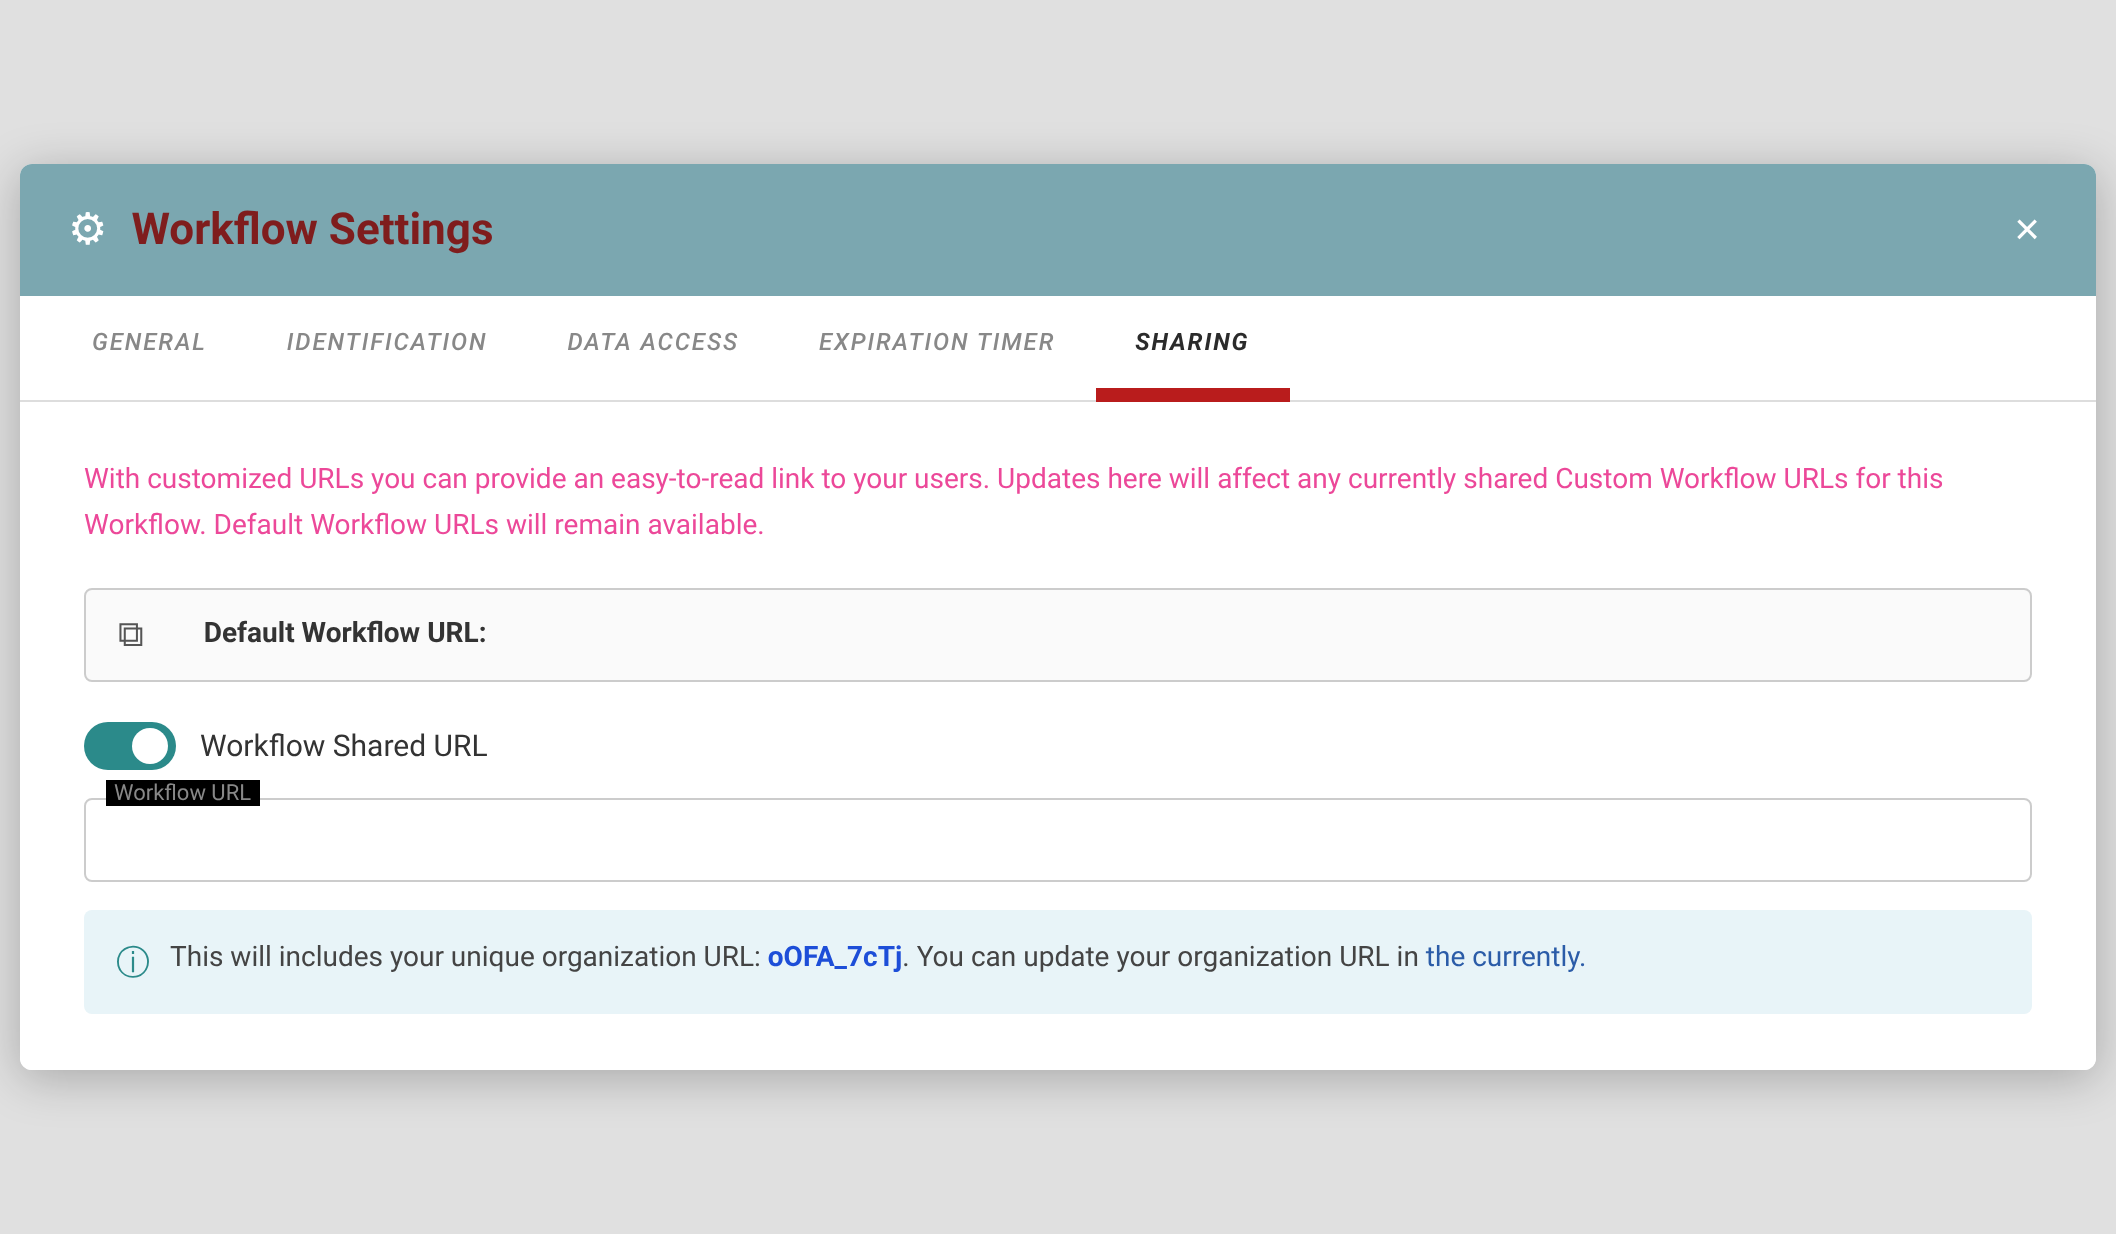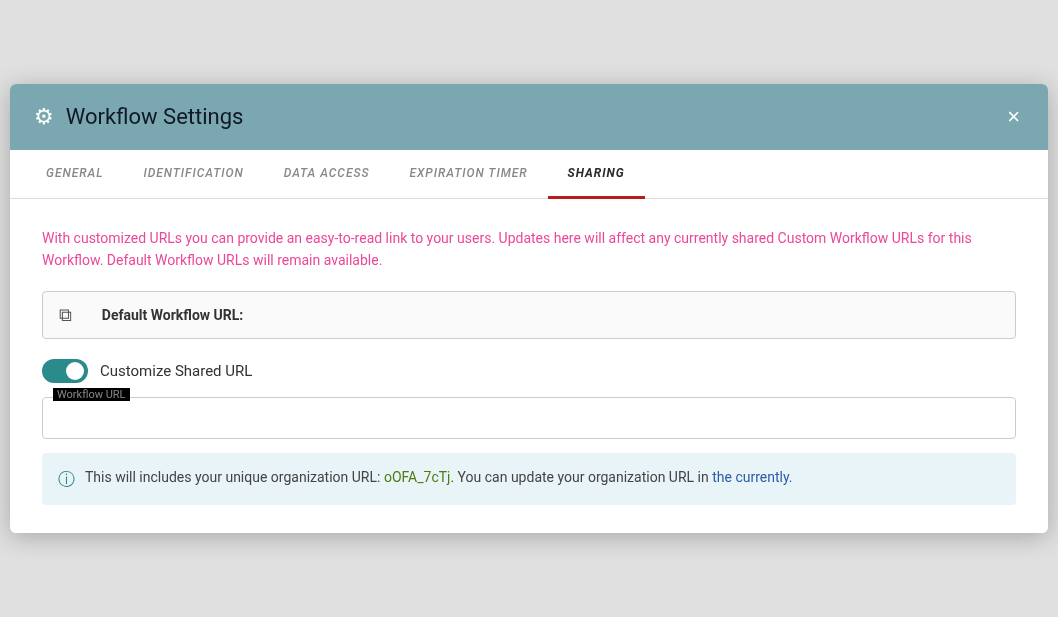--- a/index.html
+++ b/index.html
@@ -24,23 +24,23 @@
       display: flex;
       align-items: center;
       justify-content: space-between;
     }
     .modal-header-left {
       display: flex;
       align-items: center;
       gap: 12px;
     }
     .modal-title {
-      color: #0f172a;
+      color: #7f1d1d;
       font-size: 22px;
-      font-weight: 400;
+      font-weight: 700;
     }
     .gear-icon {
       color: #fff;
       font-size: 22px;
     }
     .close-btn {
       background: none;
       border: none;
       color: #fff;
       font-size: 22px;
@@ -62,21 +62,21 @@
       color: #888;
       cursor: pointer;
       border-bottom: 3px solid transparent;
       margin-bottom: -1px;
       font-weight: 500;
       text-transform: uppercase;
       white-space: nowrap;
     }
     .tab.active {
       color: #2b2b2b;
-      border-bottom: 3px solid #b91c1c;
+      border-bottom: 7px solid #b91c1c;
       font-weight: 700;
     }
     .content {
       padding: 28px 32px;
       background: #fff;
     }
     .description {
       color: #ec4899;
       font-size: 14px;
       line-height: 1.6;
@@ -189,22 +189,22 @@
     .info-icon {
       color: #2b8a8a;
       font-size: 17px;
       flex-shrink: 0;
       margin-top: 1px;
     }
     .info-text {
       line-height: 1.5;
     }
     .info-link {
-      color: #4d7c0f;
-      font-weight: 400;
+      color: #1d4ed8;
+      font-weight: 700;
     }
     .info-link-plain {
       color: #2b5ca8;
     }
   </style>
 </head>
 <body>
 
 <div class="modal">
 
@@ -230,21 +230,21 @@
     <div class="url-row">
       <span class="copy-icon">⧉</span>
       <span class="url-label">Default Workflow URL:</span>
     </div>
 
     <div class="customize-row">
       <label class="toggle">
         <input type="checkbox" checked="" style="">
         <span class="toggle-slider"></span>
       </label>
-      <span class="customize-label">Customize Shared URL</span>
+      <span class="customize-label">Workflow Shared URL</span>
     </div>
 
     <div class="url-input-group">
       <span class="url-input-legend">Workflow URL</span>
       <input class="url-input" type="text" value="" style="">
     </div>
 
     <div class="info-box">
       <span class="info-icon">ⓘ</span>
       <span class="info-text">

